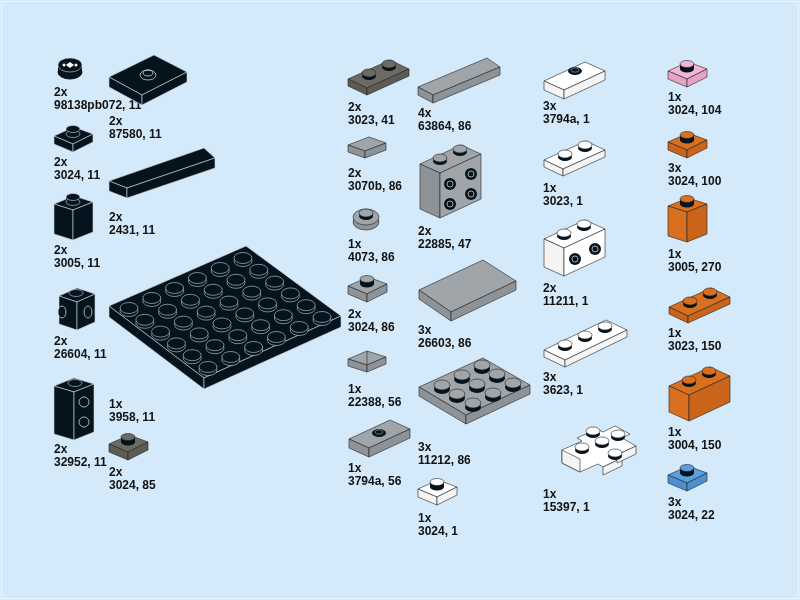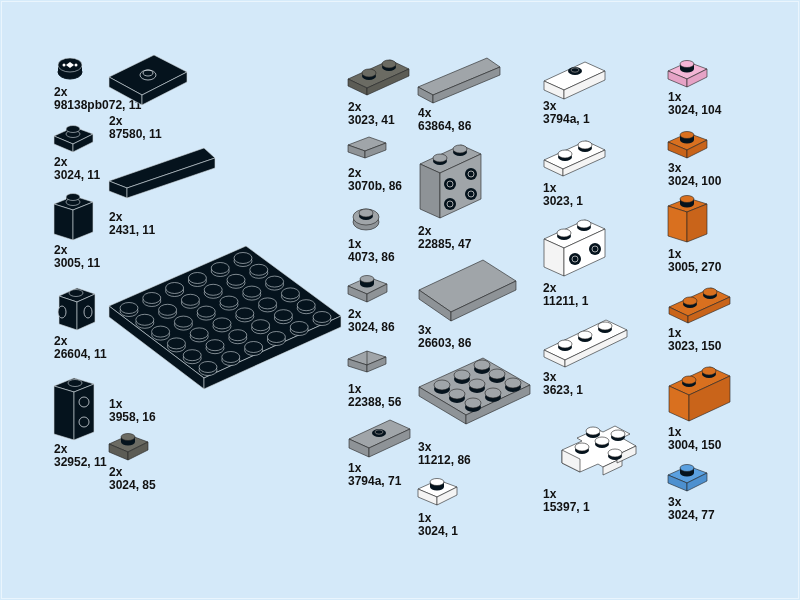--- a/index.html
+++ b/index.html
@@ -247,21 +247,21 @@
           <ellipse cx="190.2" cy="81" rx="9" ry="5.5" fill="#05131d" stroke="#cfd6dc" stroke-width="0.6"></ellipse>
         </g>
         <g>
           <ellipse cx="213" cy="74" rx="9" ry="5.5" fill="#05131d" stroke="#cfd6dc" stroke-width="0.6"></ellipse>
           <ellipse cx="213" cy="71" rx="9" ry="5.5" fill="#05131d" stroke="#cfd6dc" stroke-width="0.6"></ellipse>
         </g>
       </svg>
   </div>
   <div class="lbl" style="left:107px;top:396px;">
     <div>1x</div>
-    <div>3958, 16</div>
+    <div>3958, 11</div>
   </div>
 
   <div class="part" style="left:52px;top:372px;">
     <svg width="42" height="70">
       <polygon points="0,12 20,4 40,10 20,18" fill="#05131d" stroke="#cfd6dc" stroke-width="0.6"></polygon>
       <polygon points="0,12 20,18 20,66 0,60" fill="#05131d" stroke="#cfd6dc" stroke-width="0.6"></polygon>
       <polygon points="20,18 40,10 40,58 20,66" fill="#05131d" stroke="#cfd6dc" stroke-width="0.6"></polygon>
       <ellipse cx="21" cy="9" rx="7" ry="3.5" fill="#05131d" stroke="#cfd6dc" stroke-width="0.6"></ellipse>
       <ellipse cx="30" cy="28" rx="5" ry="5" fill="#05131d" stroke="#cfd6dc" stroke-width="0.8"></ellipse>
       <ellipse cx="30" cy="48" rx="5" ry="5" fill="#05131d" stroke="#cfd6dc" stroke-width="0.8"></ellipse>
@@ -440,21 +440,21 @@
     <svg width="65" height="45">
       <polygon points="1,22 42,3 62,12 21,31" fill="#a0a5a9" stroke="#222" stroke-width="0.6"></polygon>
       <polygon points="1,22 21,31 21,40 1,31" fill="#8e9397" stroke="#222" stroke-width="0.6"></polygon>
       <polygon points="21,31 62,12 62,21 21,40" fill="#8e9397" stroke="#222" stroke-width="0.6"></polygon>
       <ellipse cx="31" cy="16" rx="7" ry="4" fill="#05131d"></ellipse>
       <ellipse cx="31" cy="15" rx="4" ry="2.2" fill="none" stroke="#888" stroke-width="0.8"></ellipse>
     </svg>
   </div>
   <div class="lbl" style="left:346px;top:460px;">
     <div>1x</div>
-    <div>3794a, 71</div>
+    <div>3794a, 56</div>
   </div>
 
   <div class="part" style="left:416px;top:473px;">
     <svg width="42" height="32">
       <polygon points="0,14 20,5 39,12 19,22" fill="#fff" stroke="#222" stroke-width="0.6"></polygon>
       <polygon points="0,14 19,22 19,30 0,22" fill="#f4f4f4" stroke="#222" stroke-width="0.6"></polygon>
       <polygon points="19,22 39,12 39,20 19,30" fill="#f4f4f4" stroke="#222" stroke-width="0.6"></polygon>
       <rect x="12" y="7" width="14" height="5" fill="#05131d"></rect>
       <ellipse cx="19" cy="12" rx="7" ry="3.5" fill="#05131d"></ellipse>
       <ellipse cx="19" cy="7" rx="7" ry="3.5" fill="#fff" stroke="#222" stroke-width="0.6"></ellipse>
@@ -638,15 +638,15 @@
       <polygon points="0,14 20,5 39,12 19,22" fill="#5aa0e0" stroke="#222" stroke-width="0.6"></polygon>
       <polygon points="0,14 19,22 19,30 0,22" fill="#4d90cf" stroke="#222" stroke-width="0.6"></polygon>
       <polygon points="19,22 39,12 39,20 19,30" fill="#4d90cf" stroke="#222" stroke-width="0.6"></polygon>
       <rect x="12" y="7" width="14" height="5" fill="#05131d"></rect>
       <ellipse cx="19" cy="12" rx="7" ry="3.5" fill="#05131d"></ellipse>
       <ellipse cx="19" cy="7" rx="7" ry="3.5" fill="#5aa0e0" stroke="#222" stroke-width="0.6"></ellipse>
     </svg>
   </div>
   <div class="lbl" style="left:666px;top:494px;">
     <div>3x</div>
-    <div>3024, 77</div>
+    <div>3024, 22</div>
   </div>
 </div>
 
 </body></html>

